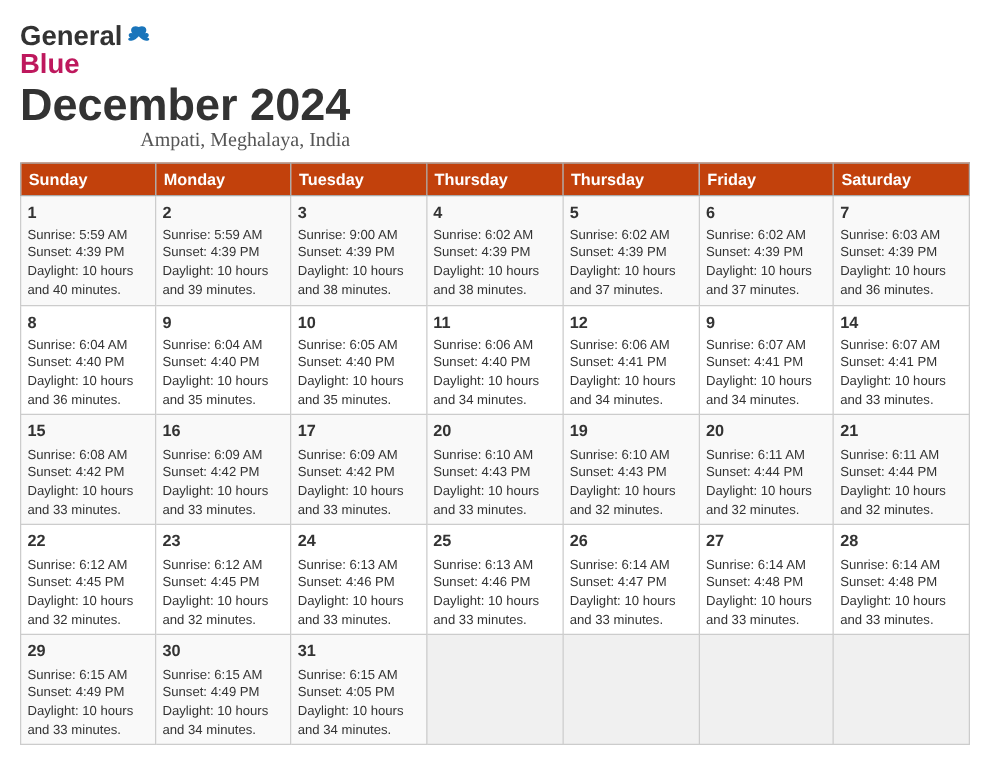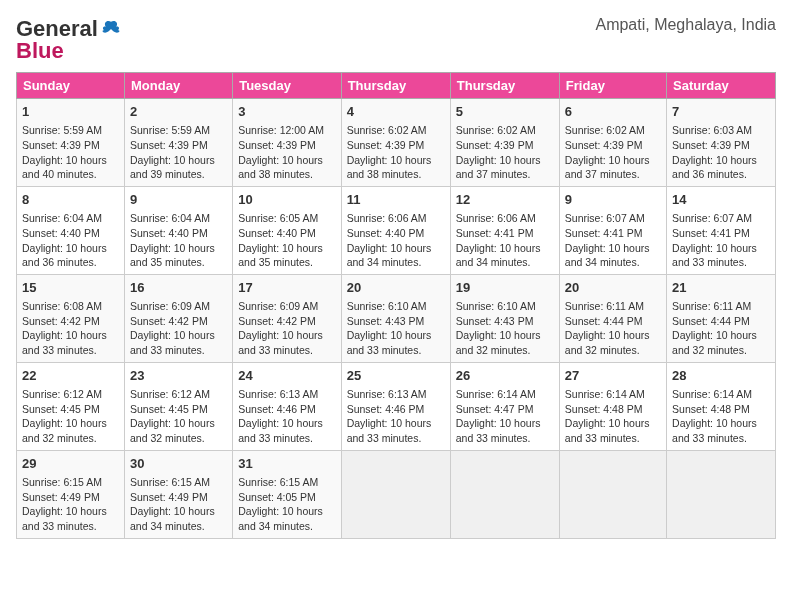--- a/index.html
+++ b/index.html
@@ -12,46 +12,48 @@
     }
     .container {
       width: 792px;
       padding: 16px 16px 8px 16px;
     }
     .header-row {
       display: flex;
       justify-content: space-between;
       align-items: flex-start;
       margin-bottom: 8px;
+      flex-direction: column;
     }
     .logo {
       display: flex;
       flex-direction: column;
       align-items: flex-start;
     }
     .title-block {
       text-align: right;
     }
     .main-title {
       font-size: 36px;
       font-weight: bold;
       color: #333;
       line-height: 1.1;
     }
     .subtitle {
       font-size: 16px;
       color: #555;
+      font-family: Liberation Serif, serif;
     }
     table {
       width: 100%;
       border-collapse: collapse;
       font-size: 10.5px;
     }
     thead tr th {
-      background-color: #ec4899;
+      background-color: #c2410c;
       color: #fff;
       text-align: left;
       padding: 5px 6px;
       font-size: 13px;
       font-weight: bold;
       border: 1px solid #aaa;
     }
     tbody tr td {
       border: 1px solid #ccc;
       padding: 4px 5px;
@@ -84,41 +86,42 @@
     <div class="logo">
       <div style="display:flex;align-items:center;gap:2px;">
         <span style="font-size:22px;font-weight:bold;color:#333;">General</span>
         <svg width="22" height="22" viewBox="0 0 30 30">
           <path d="M15 5 C10 2, 4 6, 8 12 C5 10, 2 14, 6 17 C3 16, 2 20, 7 20 C10 20, 13 17, 15 15 C17 17, 20 20, 23 20 C28 20, 27 16, 24 17 C28 14, 25 10, 22 12 C26 6, 20 2, 15 5Z" fill="#1a75bb"></path>
         </svg>
       </div>
       <span style="font-size:22px;font-weight:bold;color:#be185d;margin-top:-4px;">Blue</span>
     </div>
     <div class="title-block">
+      <div class="main-title">December 2024</div>
       <div class="subtitle">Ampati, Meghalaya, India</div>
     </div>
   </div>
 
   <table>
     <thead>
       <tr>
       <th>Sunday</th>
           <th>Monday</th>
           <th>Tuesday</th>
           <th>Thursday</th>
           <th>Thursday</th>
           <th>Friday</th>
           <th>Saturday</th>
         </tr>
     </thead>
     <tbody id="calendar-body">
     <tr>
           <td><span class="day-num">1</span><span>Sunrise: 5:59 AM</span><br><span>Sunset: 4:39 PM</span><br><span>Daylight: 10 hours and 40 minutes.</span></td>
           <td><span class="day-num">2</span><span>Sunrise: 5:59 AM</span><br><span>Sunset: 4:39 PM</span><br><span>Daylight: 10 hours and 39 minutes.</span></td>
-          <td><span class="day-num">3</span><span>Sunrise: 12:00 AM</span><br><span>Sunset: 4:39 PM</span><br><span>Daylight: 10 hours and 38 minutes.</span></td>
+          <td><span class="day-num">3</span><span>Sunrise: 9:00 AM</span><br><span>Sunset: 4:39 PM</span><br><span>Daylight: 10 hours and 38 minutes.</span></td>
           <td><span class="day-num">4</span><span>Sunrise: 6:02 AM</span><br><span>Sunset: 4:39 PM</span><br><span>Daylight: 10 hours and 38 minutes.</span></td>
           <td><span class="day-num">5</span><span>Sunrise: 6:02 AM</span><br><span>Sunset: 4:39 PM</span><br><span>Daylight: 10 hours and 37 minutes.</span></td>
           <td><span class="day-num">6</span><span>Sunrise: 6:02 AM</span><br><span>Sunset: 4:39 PM</span><br><span>Daylight: 10 hours and 37 minutes.</span></td>
           <td><span class="day-num">7</span><span>Sunrise: 6:03 AM</span><br><span>Sunset: 4:39 PM</span><br><span>Daylight: 10 hours and 36 minutes.</span></td>
         </tr>
         <tr>
           <td><span class="day-num">8</span><span>Sunrise: 6:04 AM</span><br><span>Sunset: 4:40 PM</span><br><span>Daylight: 10 hours and 36 minutes.</span></td>
           <td><span class="day-num">9</span><span>Sunrise: 6:04 AM</span><br><span>Sunset: 4:40 PM</span><br><span>Daylight: 10 hours and 35 minutes.</span></td>
           <td><span class="day-num">10</span><span>Sunrise: 6:05 AM</span><br><span>Sunset: 4:40 PM</span><br><span>Daylight: 10 hours and 35 minutes.</span></td>
           <td><span class="day-num">11</span><span>Sunrise: 6:06 AM</span><br><span>Sunset: 4:40 PM</span><br><span>Daylight: 10 hours and 34 minutes.</span></td>

